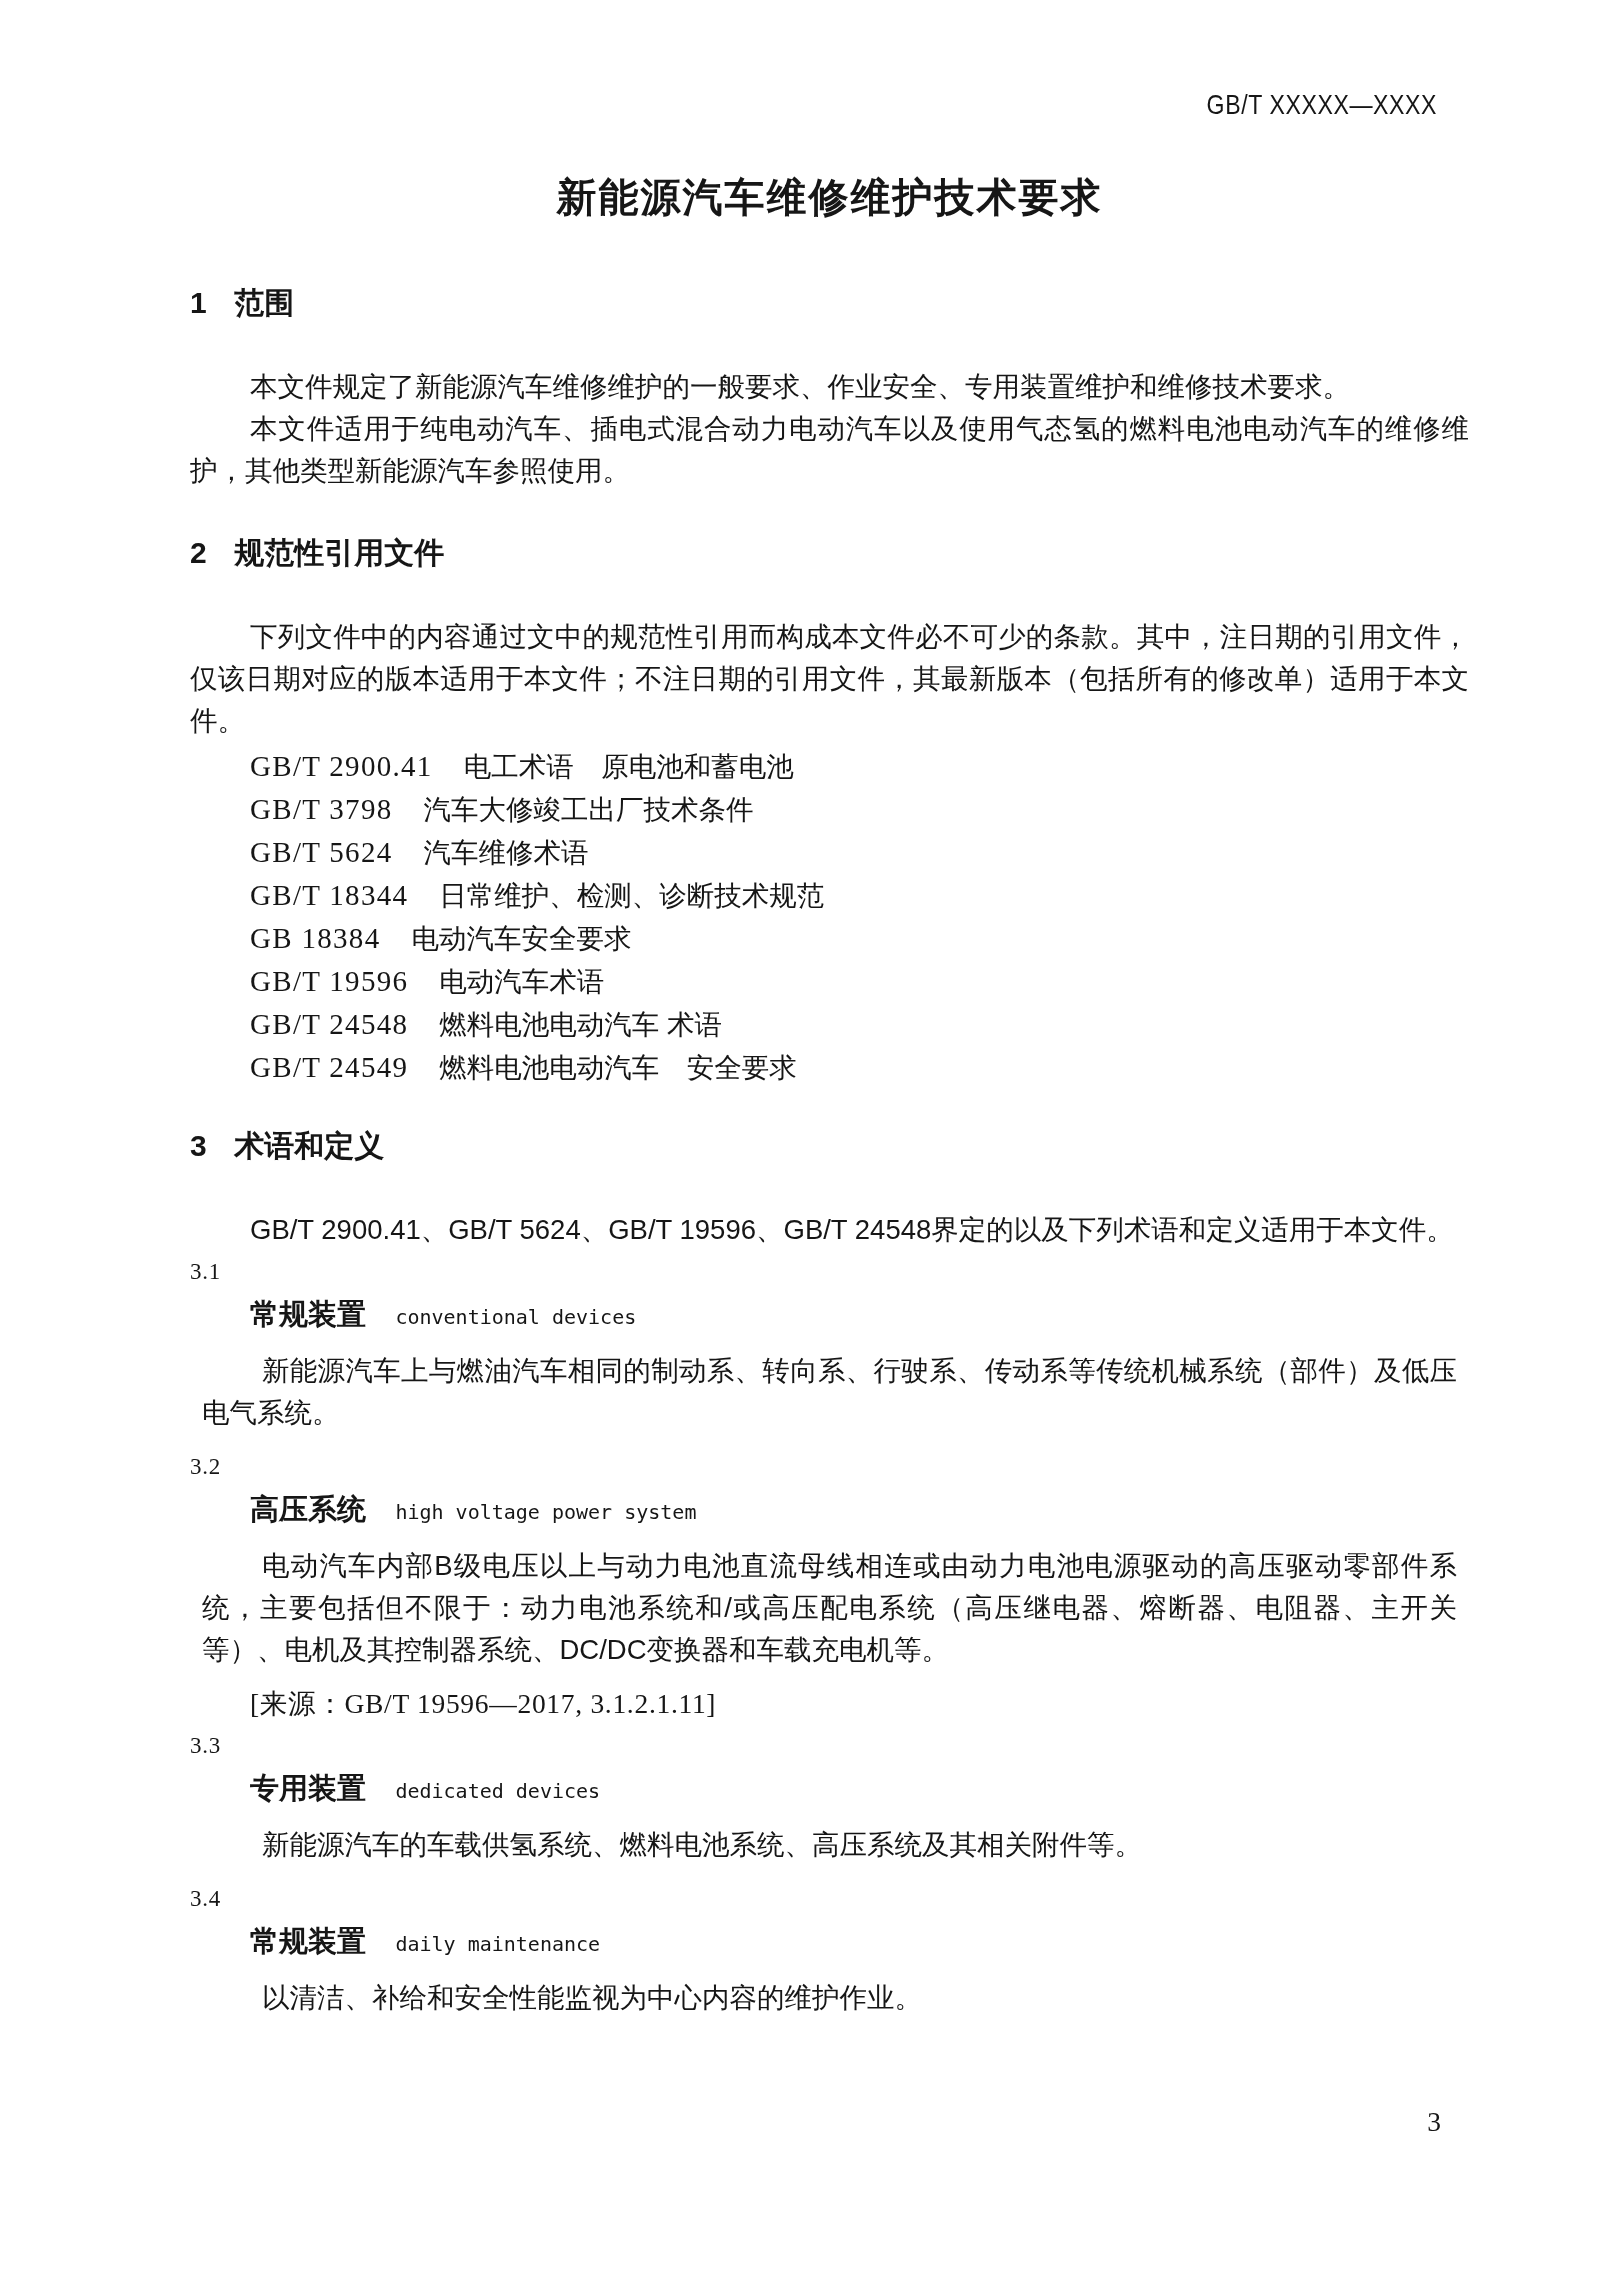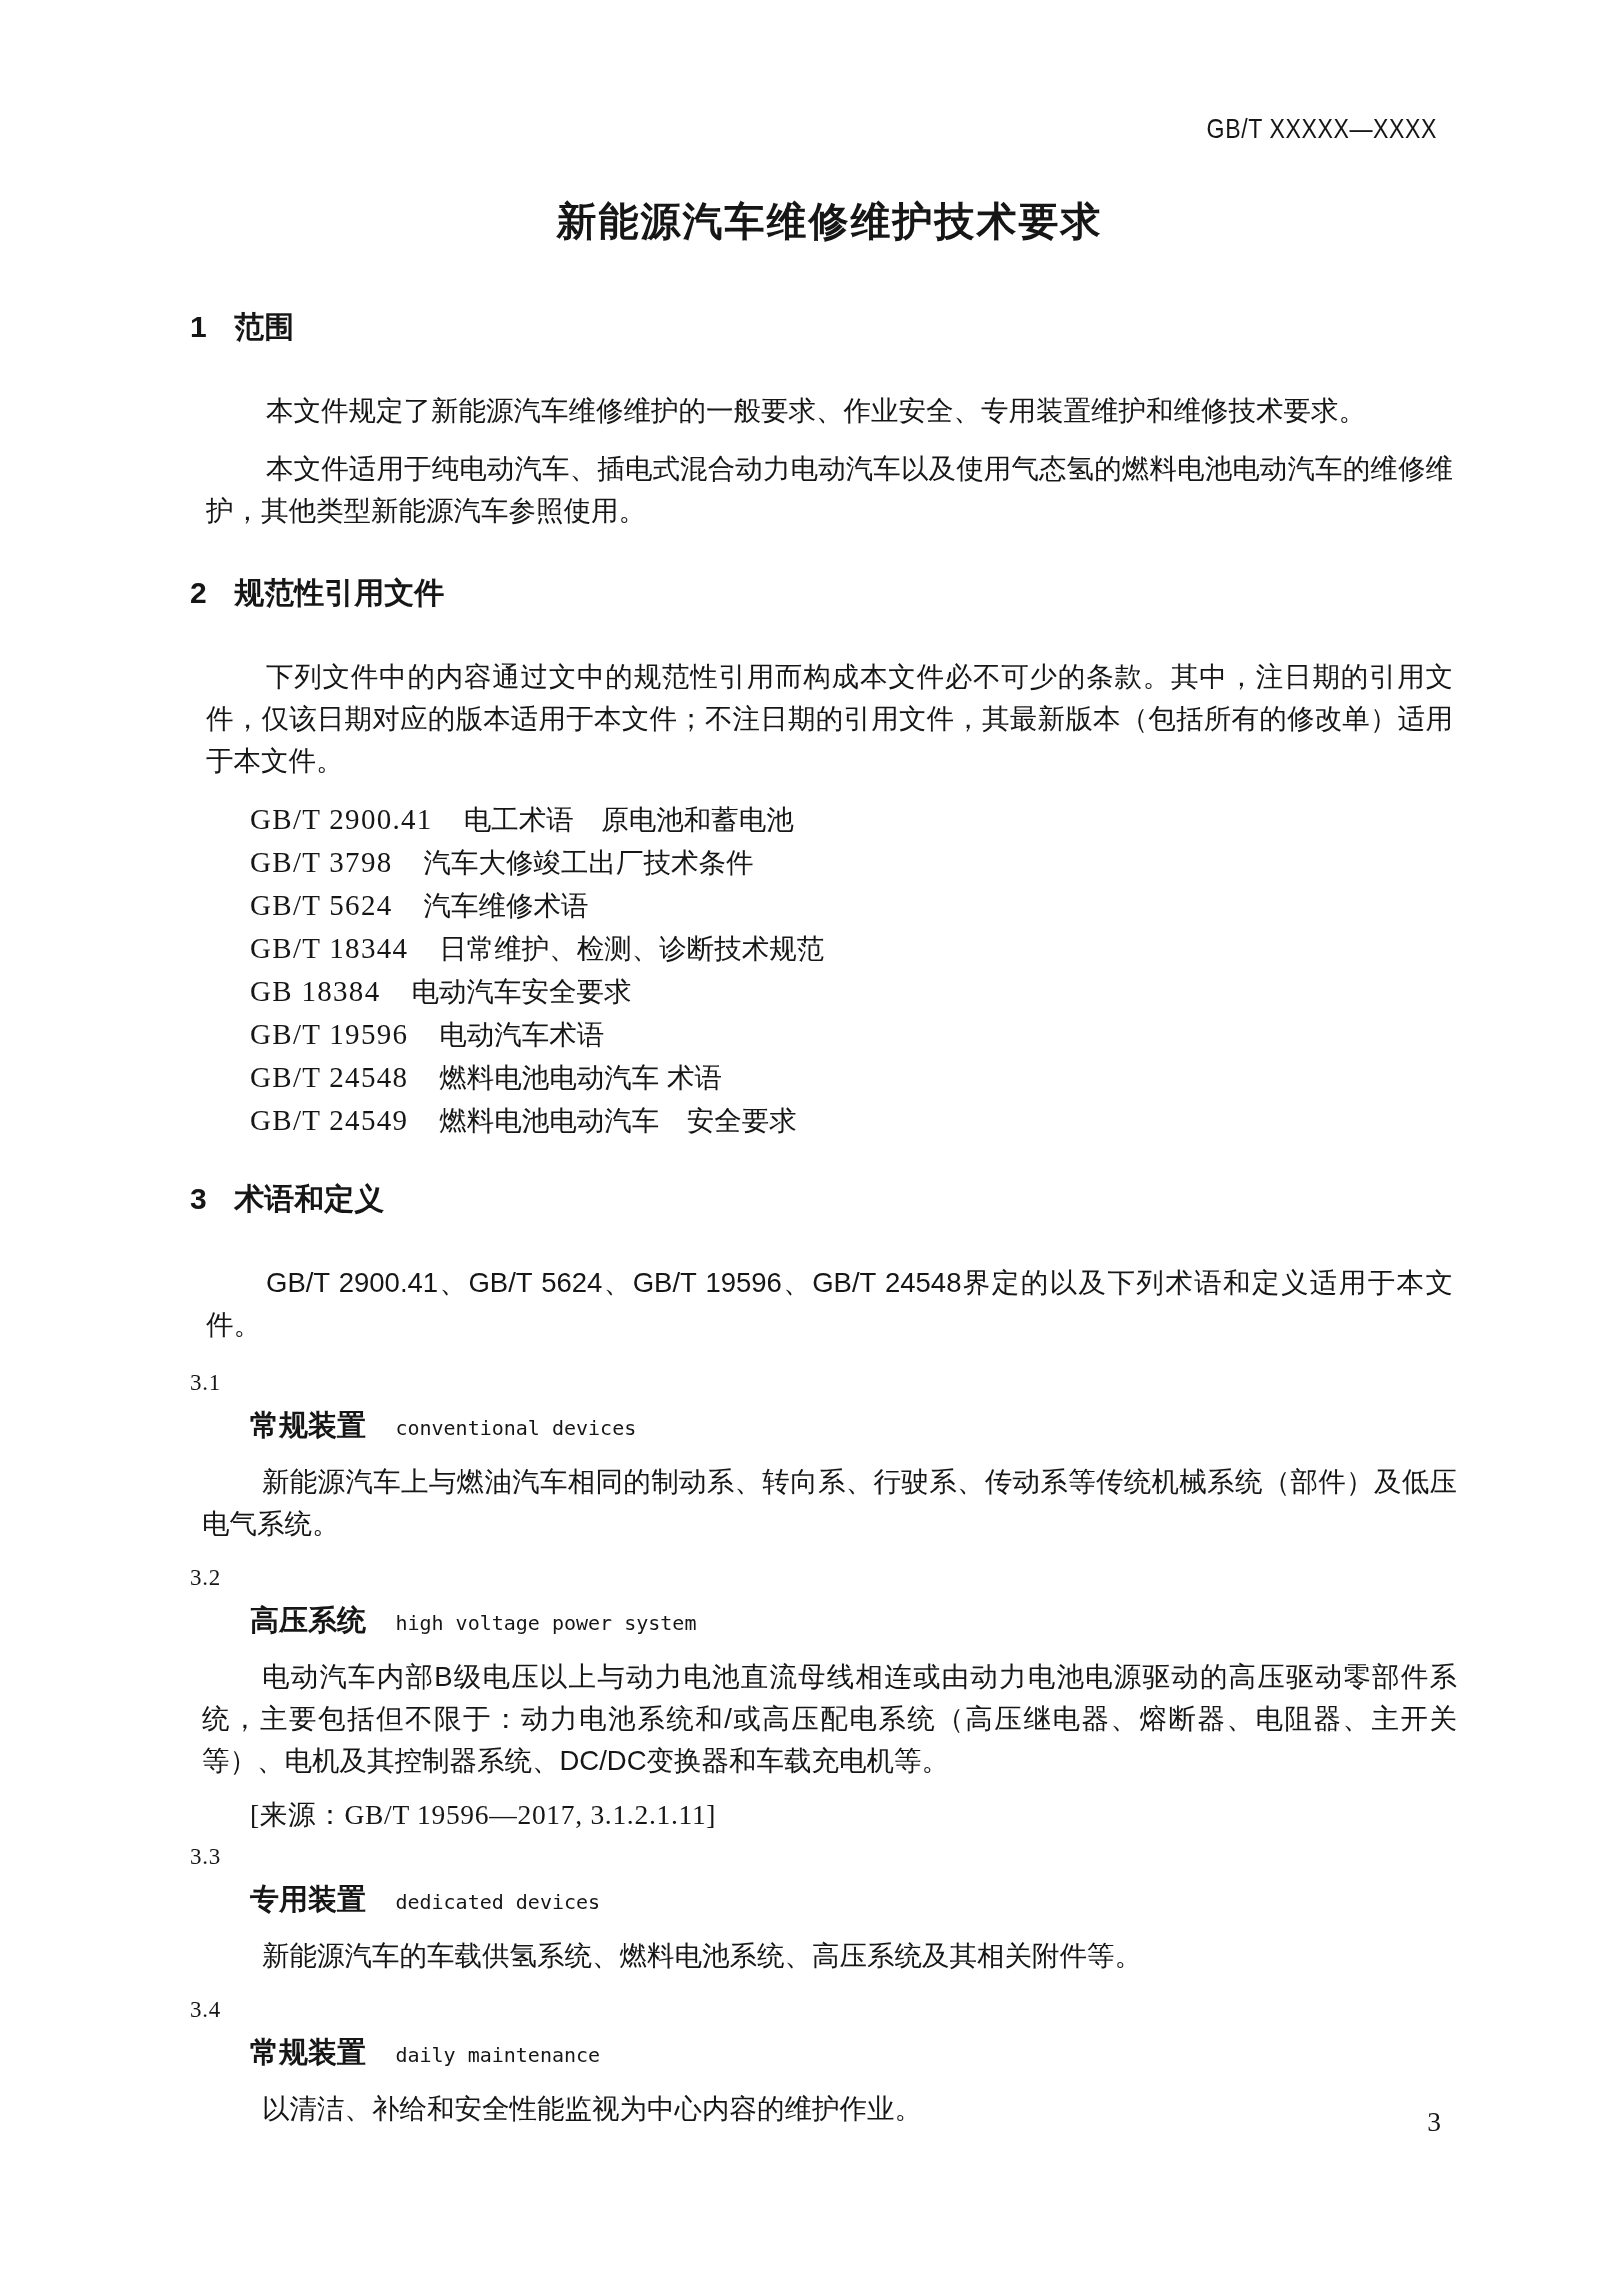--- a/index.html
+++ b/index.html
@@ -11,21 +11,21 @@
     width: 1623px;
     height: 2295px;
     font-family: "Liberation Sans", sans-serif;
     color: #161616;
   }
   .page {
     position: relative;
     width: 1623px;
     height: 2295px;
     box-sizing: border-box;
-    padding: 116px 154px 0 190px;
+    padding: 92px 154px 0 190px;
     overflow: hidden;
     background: #ffffff;
   }
   .header-code {
     text-align: right;
     font-size: 27.5px;
     line-height: 26px;
     letter-spacing: 0.7px;
     padding-right: 38px;
     transform: scaleX(0.84);
@@ -43,21 +43,21 @@
   .section-heading {
     font-size: 30px;
     line-height: 39px;
     font-weight: bold;
   }
   .section-heading .sec-num { margin-right: 27.5px; }
   .s1 { margin-top: 58px; }
   .s2 { margin-top: 41px; }
   .s3 { margin-top: 37px; }
   .para {
-    margin: 16px;
+    margin: 0;
     font-size: 27.5px;
     line-height: 42px;
     text-indent: 60px;
     text-align: justify;
   }
   .after-heading { margin-top: 44px; }
   .ref-list {
     margin-top: 2.6px;
     padding-left: 60px;
     font-size: 27.5px;

